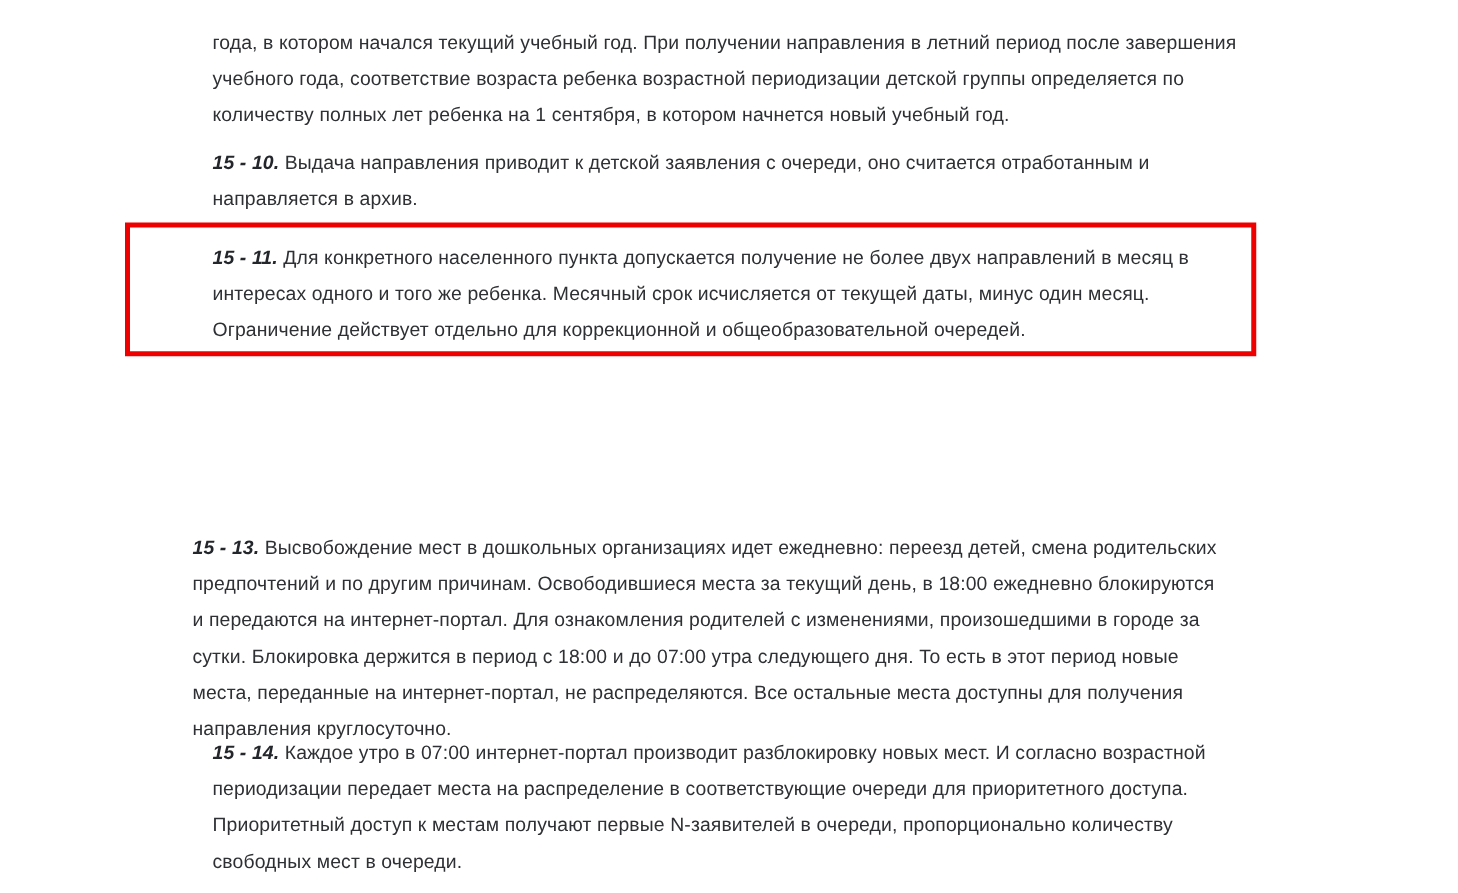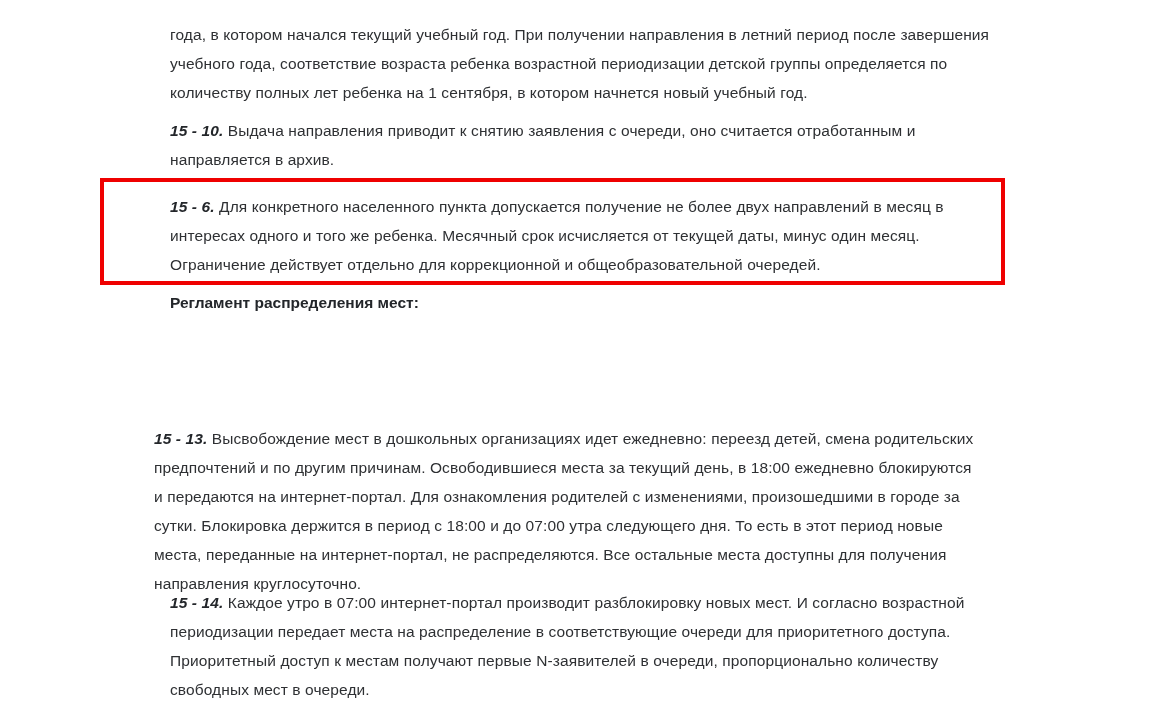--- a/index.html
+++ b/index.html
@@ -93,35 +93,32 @@
 <div class="page">
 
   <div class="block-1">
     <p class="para">
       <span>года, в котором начался текущий учебный год. При получении направления в летний период после завершения учебного года, соответствие возраста ребенка возрастной периодизации детской группы определяется по количеству полных лет ребенка на 1 сентября, в котором начнется новый учебный год.</span>
     </p>
   </div>
 
   <div class="block-2">
     <p class="para">
-      <span class="num">15 - 10.</span><span> Выдача направления приводит к снятию заявления с очереди, оно считается отработанным и направляется в архив.</span>
+      <span class="num">15 - 10.</span><span> Выдача направления приводит к детской заявления с очереди, оно считается отработанным и направляется в архив.</span>
     </p>
   </div>
 
   <div class="block-3">
     <p class="para">
-      <span class="num">15 - 6.</span><span> Для конкретного населенного пункта допускается получение не более двух направлений в месяц в интересах одного и того же ребенка. Месячный срок исчисляется от текущей даты, минус один месяц. Ограничение действует отдельно для коррекционной и общеобразовательной очередей.</span>
+      <span class="num">15 - 11.</span><span> Для конкретного населенного пункта допускается получение не более двух направлений в месяц в интересах одного и того же ребенка. Месячный срок исчисляется от текущей даты, минус один месяц. Ограничение действует отдельно для коррекционной и общеобразовательной очередей.</span>
     </p>
   </div>
 
   <div class="highlight-box"></div>
 
-  <div class="block-4">
-    <p class="bold-head">Регламент распределения мест:</p>
-  </div>
 
 
   <div class="block-6">
     <p class="para">
       <span class="num">15 - 13.</span><span> Высвобождение мест в дошкольных организациях идет ежедневно: переезд детей, смена родительских предпочтений и по другим причинам. Освободившиеся места за текущий день, в 18:00 ежедневно блокируются и передаются на интернет-портал. Для ознакомления родителей с изменениями, произошедшими в городе за сутки. Блокировка держится в период с 18:00 и до 07:00 утра следующего дня. То есть в этот период новые места, переданные на интернет-портал, не распределяются. Все остальные места доступны для получения направления круглосуточно.</span>
     </p>
   </div>
 
   <div class="block-7">
     <p class="para">

